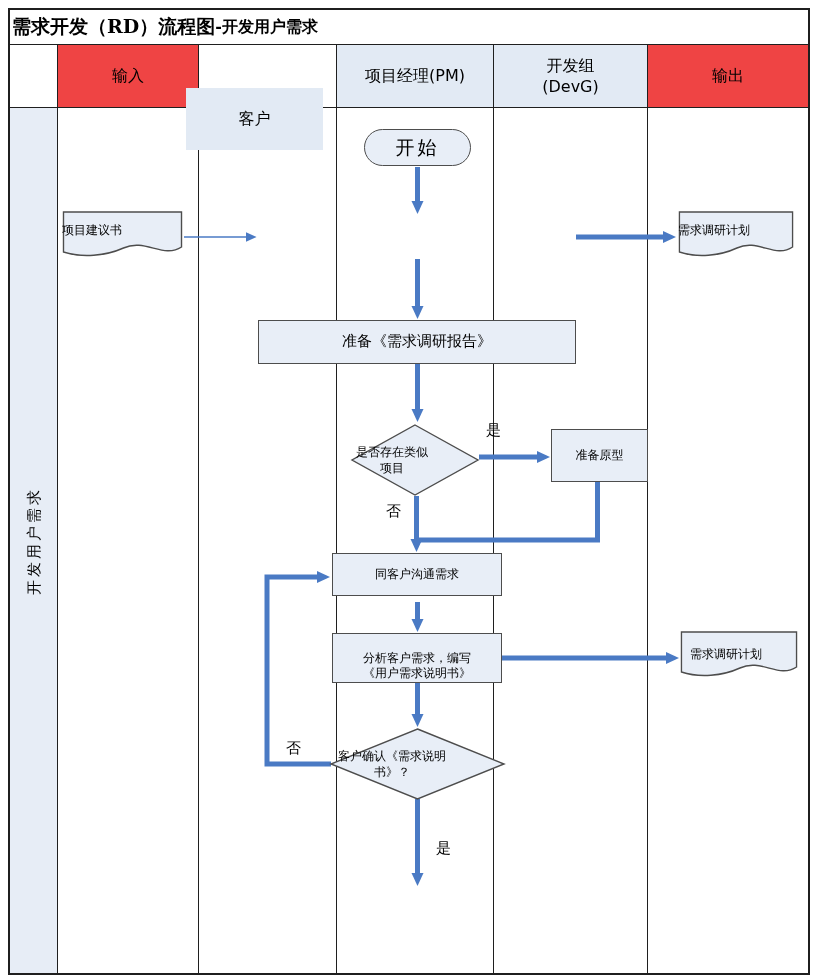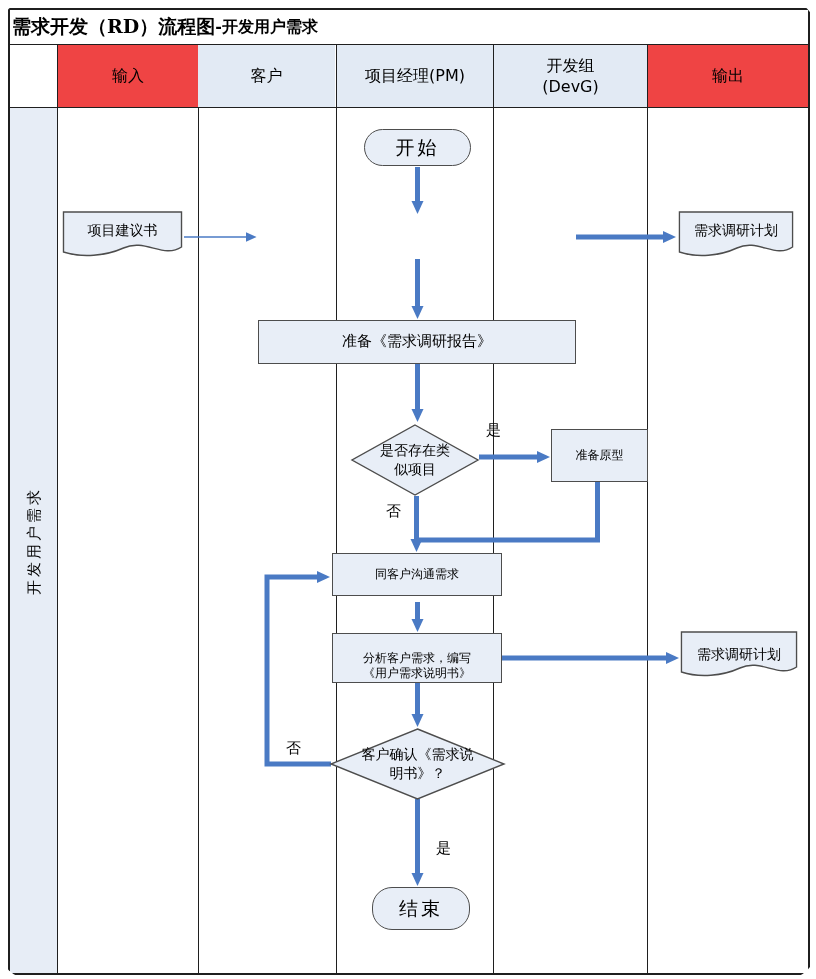--- a/index.html
+++ b/index.html
@@ -1,17 +1,17 @@
 <!DOCTYPE html>
 <html><head>
 <meta charset="utf-8">
 <style>
   html,body{margin:0;padding:0;background:#fff;}
   .canvas{position:relative;width:816px;height:979px;background:#fff;overflow:hidden;
-          font-family:"DejaVu Sans",sans-serif;color:#000;border-radius:30px;}
+          font-family:"DejaVu Sans",sans-serif;color:#000;}
   .frame{position:absolute;left:8px;top:8px;width:802px;height:967px;
          border:2px solid #1f1f1f;box-sizing:border-box;}
   .hline,.vline{position:absolute;background:#1f1f1f;}
   .title-bar{position:absolute;left:12px;top:10px;width:794px;height:34px;
              display:flex;align-items:center;
              font-family:"DejaVu Serif","DejaVu Sans",serif;font-weight:bold;}
   .title-part1{font-size:19px;}
   .title-part2{font-size:16px;}
   .hcell{position:absolute;top:45px;height:62px;display:flex;align-items:center;
          justify-content:center;text-align:center;font-size:16px;}
@@ -19,22 +19,22 @@
   .lblue{background:#E2EAF4;}
   .lane{position:absolute;left:10px;top:108px;width:47px;height:865px;background:#E7EDF6;}
   .lane span{position:absolute;left:50%;top:50%;transform:translate(-50%,-50%) rotate(-90deg);
              white-space:nowrap;font-size:15px;letter-spacing:3px;}
   .shape{position:absolute;box-sizing:border-box;background:#E8EEF7;
          border:1.4px solid #4d4d4d;display:flex;align-items:center;justify-content:center;
          text-align:center;font-size:12px;line-height:1.3;}
   .terminator{border-radius:20px;font-size:19px;letter-spacing:3px;}
   .proc-big{font-size:15px;}
   .svgshape{position:absolute;}
-  .doclabel,.dialabel{position:absolute;display:flex;align-items:center;justify-content:center;
-            text-align:center;font-size:14px;line-height:1.35;}
+  .doclabel,.dialabel{position:absolute;display:flex;align-items:center;
+            text-align:center;font-size:12px;line-height:1.35;}
   .elabel{position:absolute;font-size:15px;}
   .preline{white-space:pre-line;}
 </style>
 </head>
 <body>
 
 <div class="canvas">
 
   <div class="frame"></div>
   <div class="hline" style="left:10px;top:44px;width:798px;height:1px;"></div>
@@ -46,21 +46,21 @@
   <div class="vline" style="left:647px;top:45px;width:1px;height:928px;"></div>
 
   <div class="title-bar">
     <span class="title-part1">需求开发（RD）流程图</span>
       <span class="title-part2">-开发用户需求</span>
   </div>
 
   <div class="hcell beige" style="left:58px;width:140px;">
       <span>输入</span>
     </div>
-  <div class="hcell lblue" style="left:198px;width:137px;">
+  <div class="hcell lblue" style="left:186px;width:137px;margin-top:43px;">
       <span>客户</span>
     </div>
   <div class="hcell lblue" style="left:337px;width:156px;">
       <span>项目经理(PM)</span>
     </div>
   <div class="hcell lblue" style="left:494px;width:153px;">
       <span class="preline">开发组
 (DevG)</span>
     </div>
   <div class="hcell beige" style="left:648px;width:160px;">
@@ -147,22 +147,19 @@
     <span style="width:92px;">需求调研计划</span>
   </div>
 
   <svg class="svgshape" style="left:329px;top:727px;" width="177" height="74">
     <polygon points="88.5,2 175,37 88.5,72 2,37" fill="#E8EEF7" stroke="#4d4d4d" stroke-width="1.4"></polygon>
   </svg>
   <div class="dialabel" style="left:331px;top:729px;width:173px;height:70px;">
     <span style="width:122px;">客户确认《需求说明书》？</span>
   </div>
 
-  <div class="shape terminator" style="left:372px;top:887px;width:98px;height:43px;">
-    <span>结束</span>
-  </div>
 
   <span class="elabel" style="left:486px;top:421px;">是</span>
   <span class="elabel" style="left:386px;top:502px;">否</span>
   <span class="elabel" style="left:286px;top:739px;">否</span>
   <span class="elabel" style="left:436px;top:839px;">是</span>
 
 </div>
 
 </body></html>

